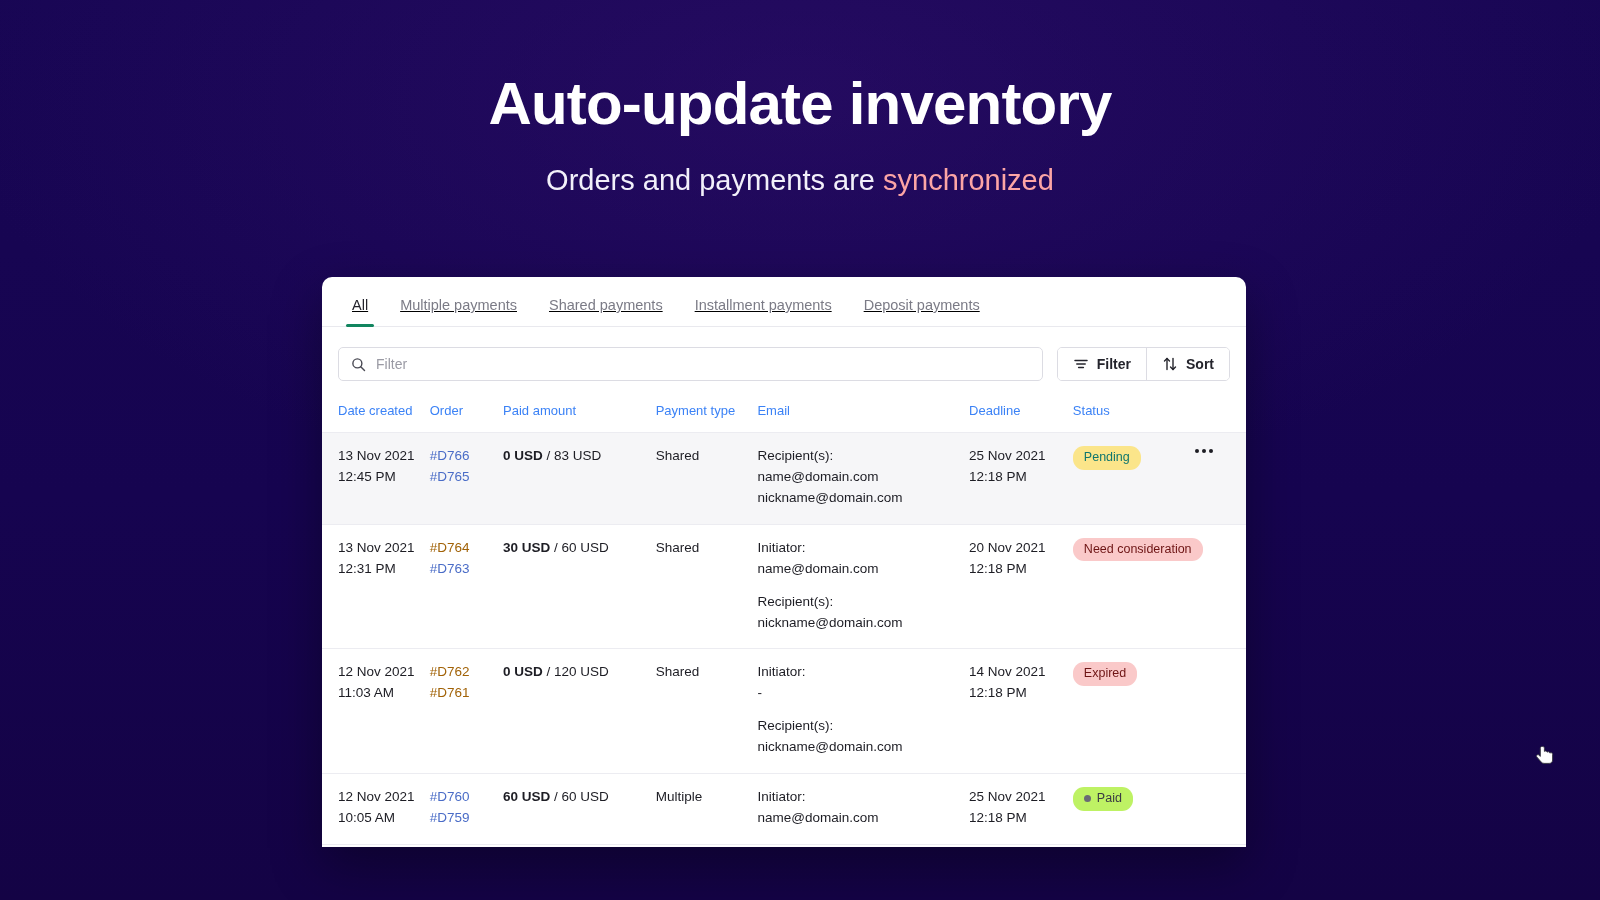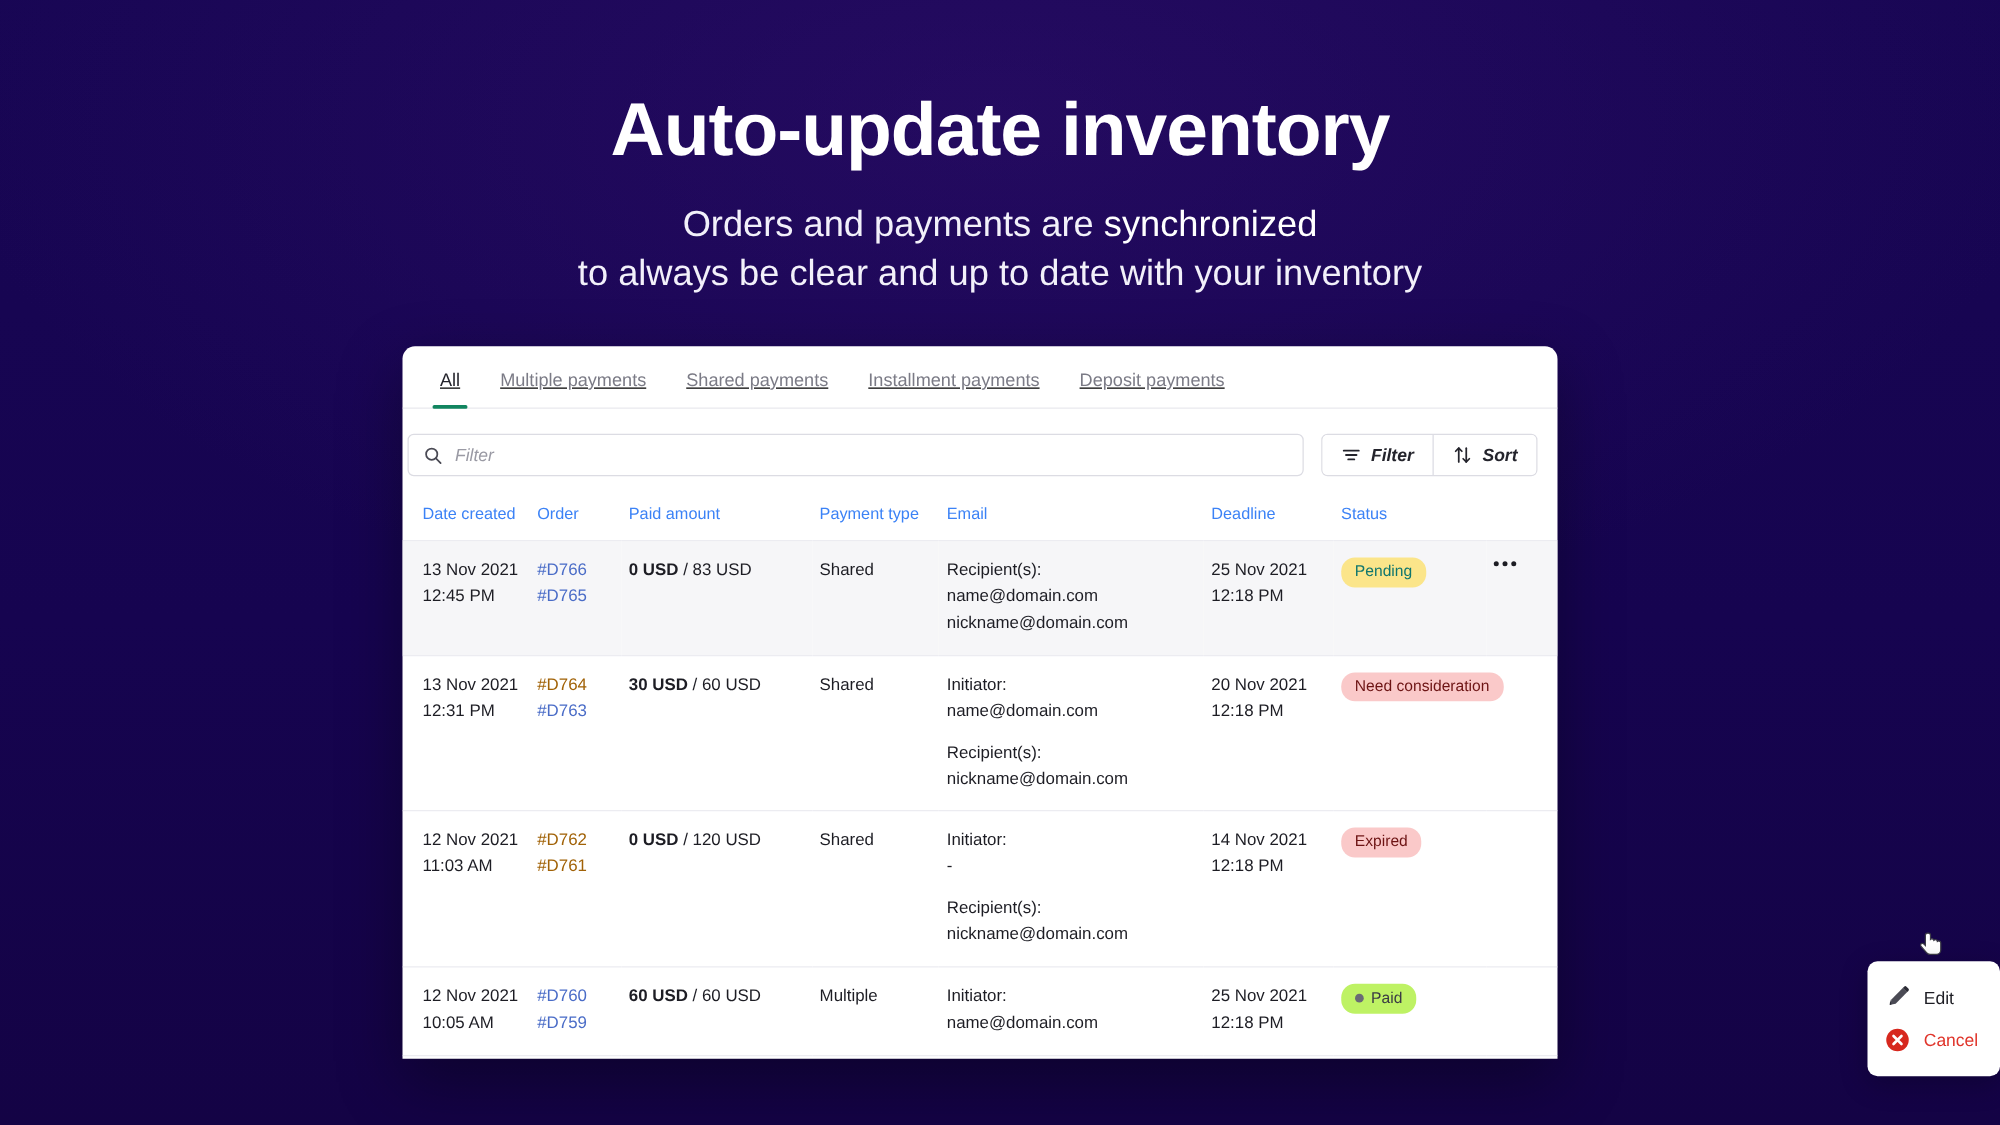--- a/index.html
+++ b/index.html
@@ -50,21 +50,21 @@
 
   .hero-sub {
     margin-top: 26px;
     color: #f2f0fa;
     font-size: 29px;
     font-weight: 400;
     line-height: 1.34;
   }
 
   .hl {
-    color: #ffffff;
+    color: #fca5a5;
   }
 
   
   .card {
     position: absolute;
     left: 322px;
     top: 277px;
     width: 924px;
     height: 570px;
     background: #ffffff;
@@ -113,22 +113,21 @@
     height: 3px;
     background: #11855f;
     border-radius: 2px;
   }
 
   
   .toolbar {
     display: flex;
     align-items: center;
     gap: 0;
-    padding: 20px 16px 14px 4px;
-    font-style: italic;
+    padding: 20px 16px 14px 16px;
   }
 
   .search-box {
     flex: 1;
     display: flex;
     align-items: center;
     gap: 10px;
     height: 34px;
     padding: 0 12px;
     border: 1px solid #dcdce3;
@@ -288,21 +287,20 @@
 
 <div class="page">
   <div class="hero-bg"></div>
 
   <div class="hero">
     <h1 class="hero-title">Auto-update inventory</h1>
     <div class="hero-sub">
       <div>
         <span>Orders and payments are </span><span class="hl">synchronized</span>
       </div>
-      <div>to always be clear and up to date with your inventory</div>
     </div>
   </div>
 
   <div class="card">
     <div class="card-clip">
 
       <div class="tabs" id="tabs">
           <div class="tab active"><span>All</span></div>
           <div class="tab"><span>Multiple payments</span></div>
           <div class="tab"><span>Shared payments</span></div>
@@ -432,31 +430,14 @@
             </tr>
           </tbody>
       </table>
 
     </div>
 
     <svg class="cursor" viewBox="0 0 20 24" style="left:1214px; top:468px; position:absolute;">
       <path d="M6 1.5c-1 0-1.7.8-1.7 1.7v8.2l-1.4-1.3c-.7-.6-1.7-.5-2.2.2-.4.6-.3 1.3.2 1.8l4.3 5c.7.8 1.7 1.3 2.8 1.3h5.2c1.9 0 3.4-1.5 3.4-3.4V9.3c0-.9-.7-1.6-1.6-1.6-.4 0-.8.2-1.1.4-.1-.8-.8-1.4-1.6-1.4-.5 0-.9.2-1.2.5-.2-.7-.9-1.2-1.6-1.2-.4 0-.8.1-1.1.4V3.2c0-1-.7-1.7-1.7-1.7z" fill="#ffffff" stroke="#3c3c46" stroke-width="1"></path>
     </svg>
 
-    <div class="ctx" id="ctx">
-        <div class="ctx-item">
-          <svg class="ctx-ico" viewBox="0 0 20 20">
-            <path d="M14.2 2.4l3.4 3.4-9.1 9.1-4.2.8.8-4.2z" fill="#4a4a54"></path>
-            <path d="M14.2 2.4l3.4 3.4 1.1-1.1a1.3 1.3 0 000-1.9l-1.5-1.5a1.3 1.3 0 00-1.9 0z" fill="#2c2c36"></path>
-            <path d="M4.3 11.5l.8 4.2 -1.4.3.6-4.5z" fill="#2c2c36"></path>
-          </svg>
-          <span>Edit</span>
-        </div>
-        <div class="ctx-item danger">
-          <svg class="ctx-ico" viewBox="0 0 20 20">
-            <circle cx="10" cy="10" r="9" fill="#d7281e"></circle>
-            <path d="M6.8 6.8l6.4 6.4M13.2 6.8l-6.4 6.4" stroke="#fff" stroke-width="2.1" stroke-linecap="round"></path>
-          </svg>
-          <span>Cancel</span>
-        </div>
-      </div>
   </div>
 </div>
 
 </body></html>

